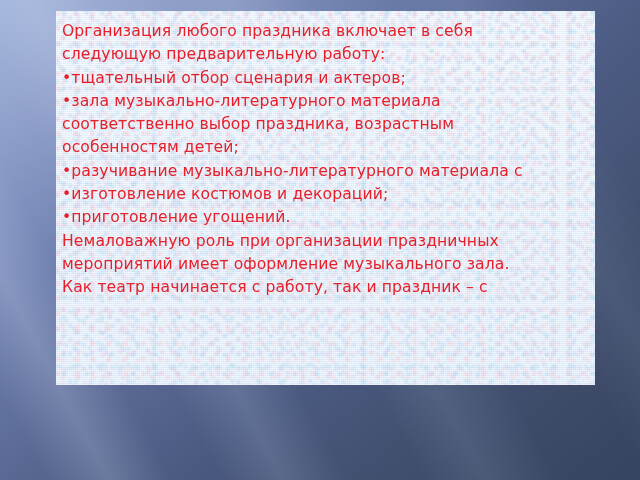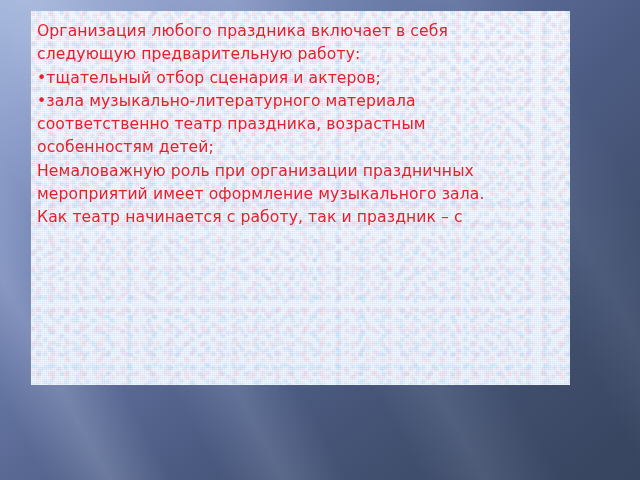--- a/index.html
+++ b/index.html
@@ -62,21 +62,21 @@
     pointer-events: none;
     background: radial-gradient(130% 120% at 12% 4%,
         rgba(255,255,255,0.16) 0%,
         rgba(255,255,255,0.00) 45%,
         rgba(20,28,50,0.10) 100%);
   }
 
   
   .panel {
     position: absolute;
-    left: 31px;
+    left: 56px;
     top: 11px;
     width: 539px;
     height: 374px;
     box-sizing: border-box;
     padding: 9px 10px 0 6px;
     overflow: hidden;
     background-color: #e9f1fb;
     background-image:
       radial-gradient(circle at 12% 18%, rgba(255,182,193,0.40) 0 2px, transparent 3px),
       radial-gradient(circle at 34% 9%,  rgba(150,205,240,0.45) 0 2px, transparent 3px),
@@ -129,21 +129,24 @@
 
   <div class="streaks"></div>
   <div class="vignette"></div>
 
   <div class="panel">
     <div class="text-block" id="text-block">
         <div class="line">Организация любого праздника включает в себя</div>
         <div class="line">следующую предварительную работу:</div>
         <div class="line"><span>•</span><span>тщательный отбор сценария и актеров;</span></div>
         <div class="line"><span>•</span><span>зала музыкально-литературного материала</span></div>
-        <div class="line">соответственно театр праздника, возрастным</div>
+        <div class="line">соответственно выбор праздника, возрастным</div>
         <div class="line">особенностям детей;</div>
+        <div class="line"><span>•</span><span>разучивание музыкально-литературного материала с</span></div>
+        <div class="line"><span>•</span><span>изготовление костюмов и декораций;</span></div>
+        <div class="line"><span>•</span><span>приготовление угощений.</span></div>
         <div class="line">Немаловажную роль при организации праздничных</div>
         <div class="line">мероприятий имеет оформление музыкального зала.</div>
         <div class="line">Как театр начинается с работу, так и праздник – с</div>
       </div>
   </div>
 
 </div>
 
 </body></html>

